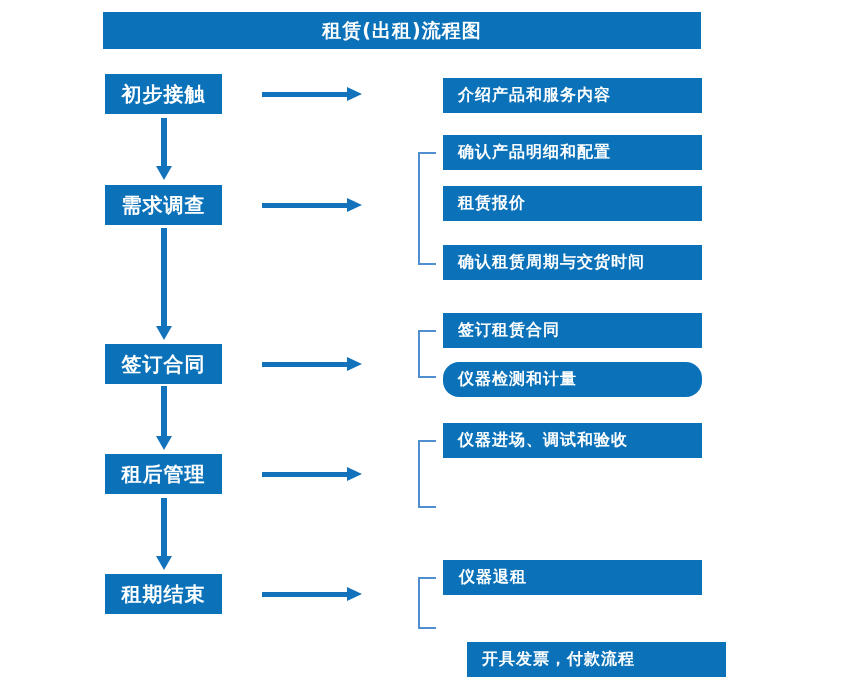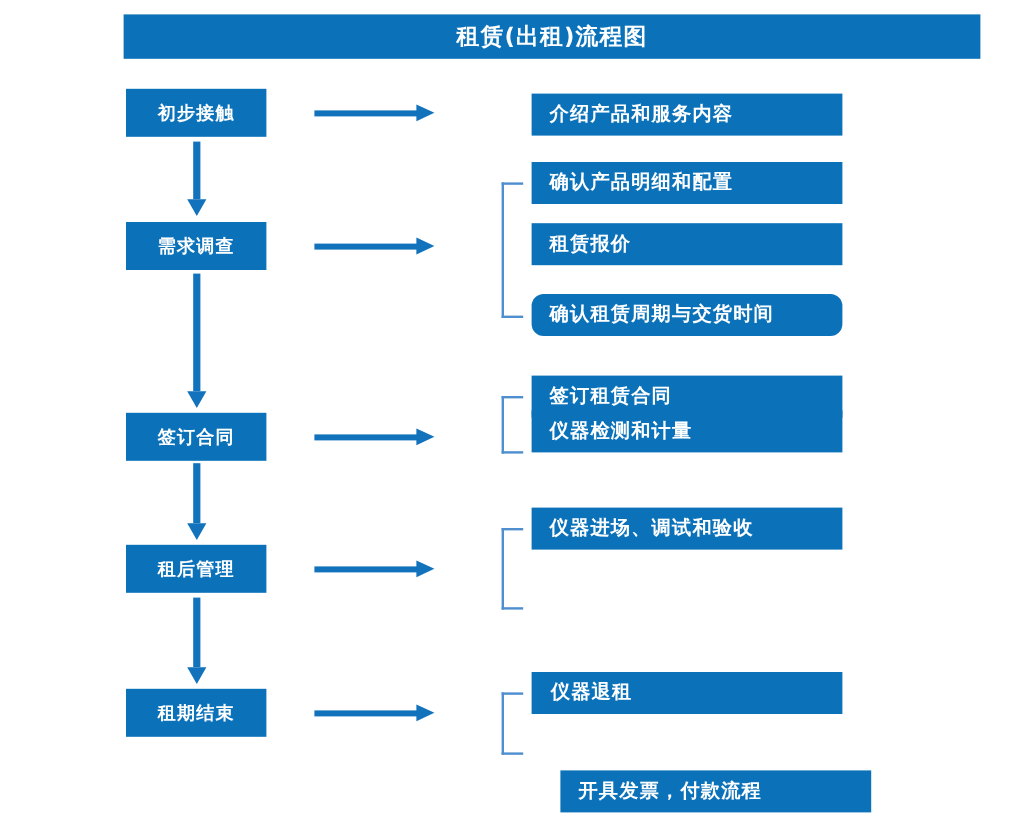--- a/index.html
+++ b/index.html
@@ -18,21 +18,21 @@
     width: 844px;
     height: 688px;
     background: #ffffff;
   }
 
   
   .title-bar {
     position: absolute;
     left: 103px;
     top: 12px;
-    width: 714px;
+    width: 598px;
     height: 37px;
     background: #0b72ba;
     color: #ffffff;
     font-size: 19px;
     font-weight: bold;
     display: flex;
     align-items: center;
     justify-content: center;
     letter-spacing: 1px;
     box-sizing: border-box;
@@ -48,21 +48,21 @@
     display: flex;
     align-items: center;
     white-space: nowrap;
   }
 
   
   .stage-box {
     left: 105px;
     width: 117px;
     height: 40px;
-    font-size: 15px;
+    font-size: 20px;
     justify-content: center;
     letter-spacing: 1px;
   }
 
   
   .detail-box {
     left: 443px;
     width: 259px;
     height: 35px;
     font-size: 16px;
@@ -185,23 +185,23 @@
 
   <div class="bracket" style="top:152px; height:113px;"></div>
   <div class="bracket" style="top:330px; height:48px;"></div>
   <div class="bracket" style="top:440px; height:68px;"></div>
   <div class="bracket" style="top:577px; height:52px;"></div>
 
   <div class="box detail-box" style="top:78px;">介绍产品和服务内容</div>
 
   <div class="box detail-box" style="top:135px;">确认产品明细和配置</div>
   <div class="box detail-box" style="top:186px;text-align:center;">租赁报价</div>
-  <div class="box detail-box" style="top:245px;border-radius:10px;">确认租赁周期与交货时间</div>
+  <div class="box detail-box" style="top:245px;">确认租赁周期与交货时间</div>
 
   <div class="box detail-box" style="top:313px;text-align:center;">签订租赁合同</div>
-  <div class="box detail-box" style="top:342px;">仪器检测和计量</div>
+  <div class="box detail-box" style="top:362px;border-radius:16px;">仪器检测和计量</div>
 
   <div class="box detail-box" style="top:423px;">仪器进场、调试和验收</div>
 
   <div class="box detail-box" style="top:560px;padding-left:16px;">仪器退租</div>
   <div class="box detail-box" style="top:642px;margin-left:24px;">开具发票，付款流程</div>
 
 </div>
 
 </body></html>

